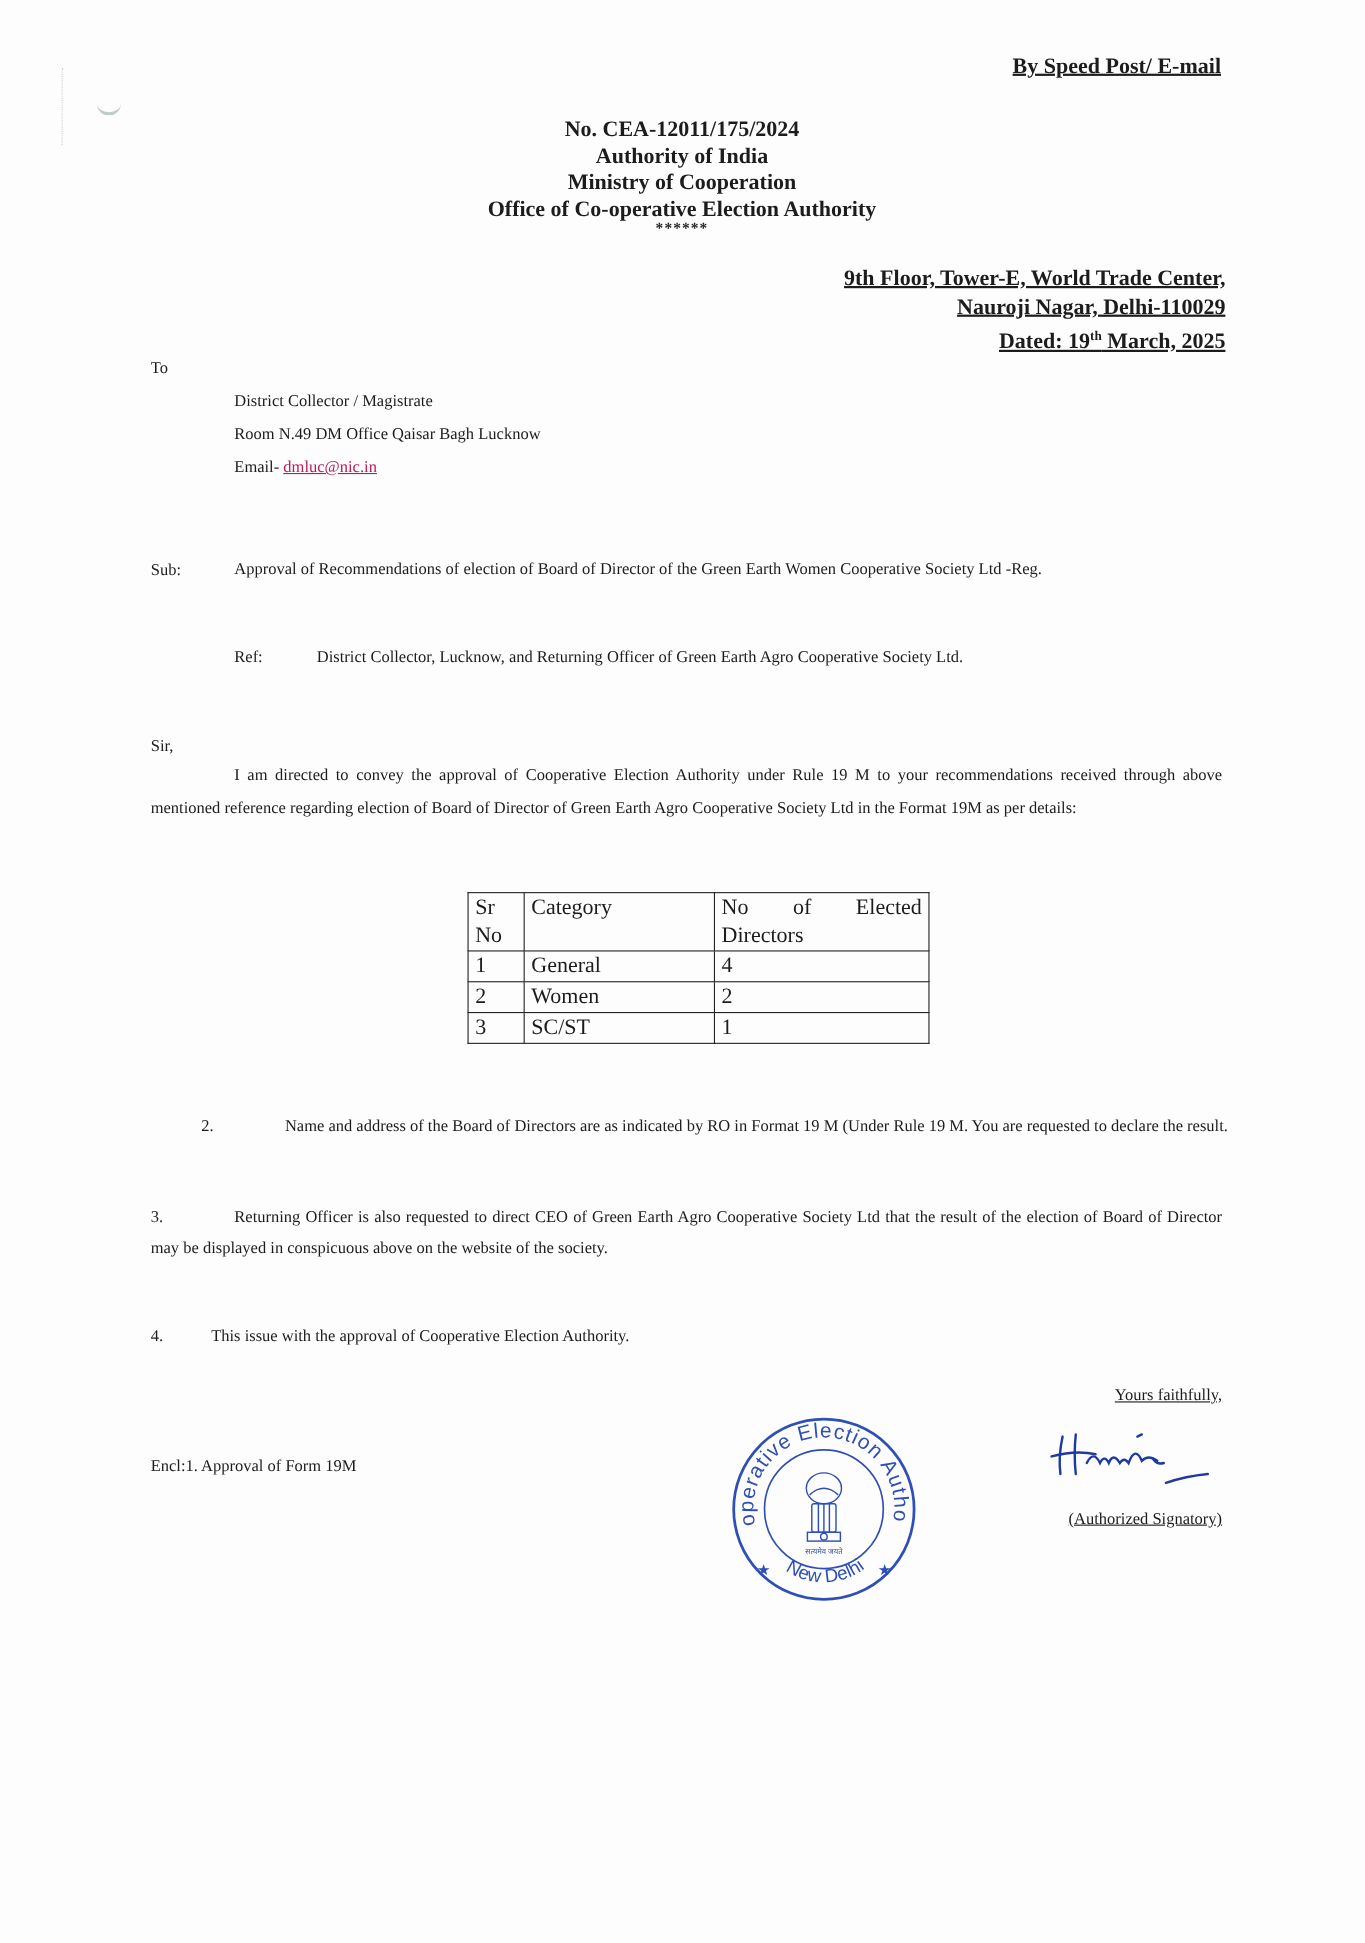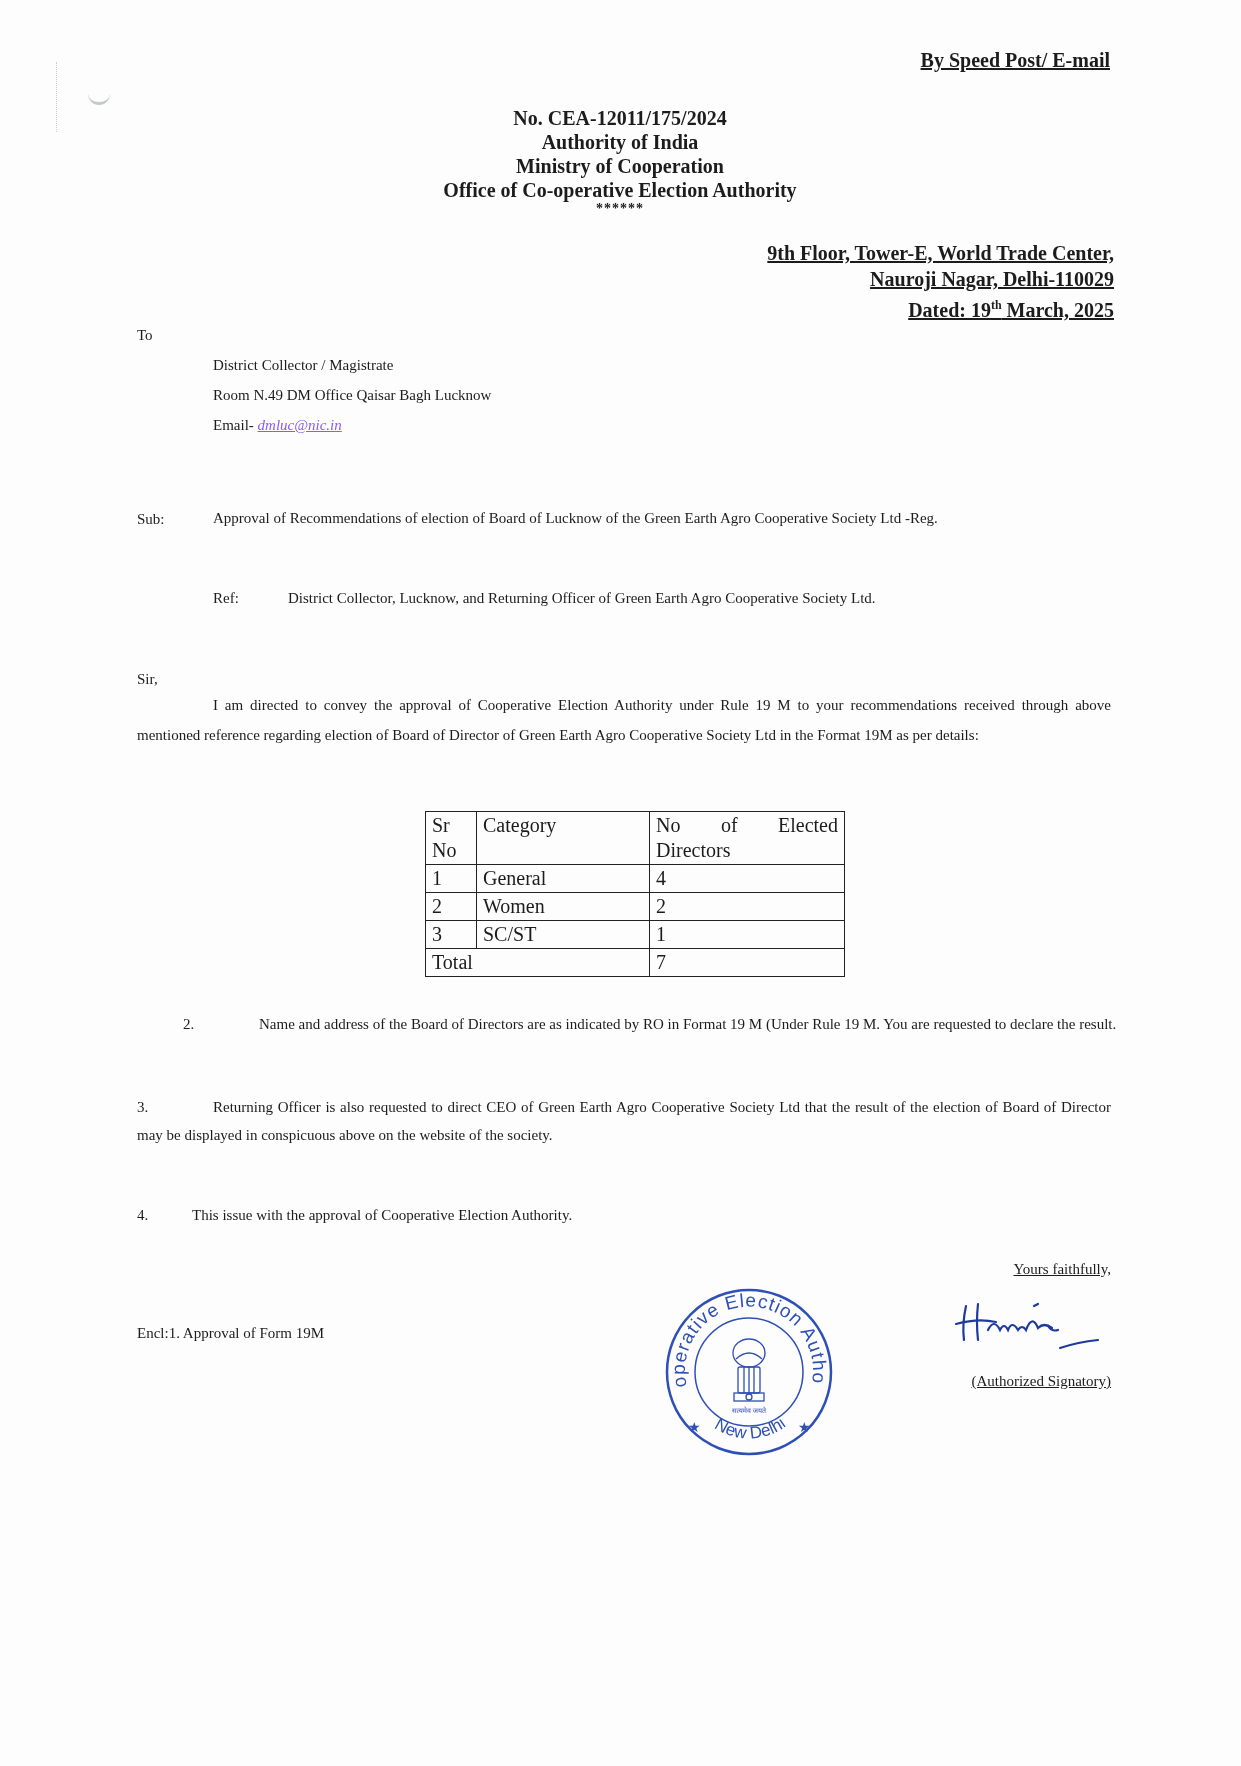--- a/index.html
+++ b/index.html
@@ -6,21 +6,21 @@
   body { width: 1241px; height: 1766px; position: relative; overflow: hidden;
          font-family: "Liberation Serif", "DejaVu Serif", serif; color: #1c1c1c; }
   .page { position: absolute; inset: 0; background: #fdfdfd; }
   .abs { position: absolute; }
   .bold { font-weight: bold; }
   .hdr { font-size: 20px; line-height: 24px; }
   .body-txt { font-size: 15px; line-height: 30px; }
   .justify { text-align: justify; text-align-last: left; }
   .center { text-align: center; }
   .right { text-align: right; text-decoration: underline; }
-  .email-link { text-decoration: underline; color: #8b5cf6; cursor: pointer; font-style: italic; }
+  .email-link { text-decoration: underline; color: #be185d; cursor: pointer; }
   .mark { position: absolute; left: 88px; top: 90px; width: 22px; height: 12px;
           border-bottom: 3px solid #9aa; border-radius: 0 0 14px 14px; opacity: .6; }
   .dots { position: absolute; left: 56px; top: 62px; width: 3px; height: 70px;
           border-left: 1px dotted #aab; opacity: .6; }
   table.cat { border-collapse: collapse; font-size: 20px; line-height: 25px; }
   table.cat td { border: 1.5px solid #222; padding: 1px 6px; vertical-align: top; }
   .col-sr { width: 38px; }
   .col-cat { width: 160px; }
   .col-num { width: 182px; }
   .stamp { position: absolute; left: 664px; top: 1287px; width: 170px; height: 170px; }
@@ -51,21 +51,21 @@
   </div>
 
   <div class="abs body-txt" style="left:137px; top:320px;">To</div>
   <div class="abs body-txt" style="left:213px; top:350px;">
     <div>District Collector / Magistrate</div>
     <div>Room N.49 DM Office Qaisar Bagh Lucknow</div>
     <div><span>Email- </span><a class="email-link">dmluc@nic.in</a></div>
   </div>
 
   <div class="abs body-txt" style="left:137px; top:504px;">Sub:</div>
-  <div class="abs body-txt justify" style="left:213px; top:504px; width:898px; line-height:28px;">Approval of Recommendations of election of Board of Lucknow of the Green Earth Agro Cooperative Society Ltd -Reg.</div>
+  <div class="abs body-txt justify" style="left:213px; top:504px; width:898px; line-height:28px;">Approval of Recommendations of election of Board of Director of the Green Earth Women Cooperative Society Ltd -Reg.</div>
 
   <div class="abs body-txt" style="left:213px; top:584px; width:898px; line-height:28px;">
     <span style="display:inline-block; width:75px;">Ref:</span><span class="justify">District Collector, Lucknow, and Returning Officer of Green Earth Agro Cooperative Society Ltd.</span>
   </div>
 
   <div class="abs body-txt" style="left:137px; top:664px;">Sir,</div>
   <div class="abs body-txt justify" style="left:137px; top:690px; width:974px; text-indent:76px;">I am directed to convey the approval of Cooperative Election Authority under Rule 19 M to your recommendations received through above mentioned reference regarding election of Board of Director of Green Earth Agro Cooperative Society Ltd in the Format 19M as per details:</div>
 
   <div class="abs" style="left:425px; top:811px;">
     <table class="cat">
@@ -92,24 +92,20 @@
       </tr>
       <tr>
         <td>2</td>
         <td>Women</td>
         <td>2</td>
       </tr>
       <tr>
         <td>3</td>
         <td>SC/ST</td>
         <td>1</td>
-      </tr>
-      <tr>
-        <td colspan="2">Total</td>
-        <td>7</td>
       </tr>
     </tbody>
       </table>
   </div>
 
   <div class="abs body-txt justify" style="left:137px; top:1010px; width:974px; line-height:28px;margin-left:46px;">
     <span style="display:inline-block; width:76px;">2.</span><span>Name and address of the Board of Directors are as indicated by RO in Format 19 M (Under Rule 19 M. You are requested to declare the result.</span>
   </div>
   <div class="abs body-txt justify" style="left:137px; top:1093px; width:974px; line-height:28px;">
     <span style="display:inline-block; width:76px;">3.</span><span>Returning Officer is also requested to direct CEO of Green Earth Agro Cooperative Society Ltd that the result of the election of Board of Director may be displayed in conspicuous above on the website of the society.</span>

